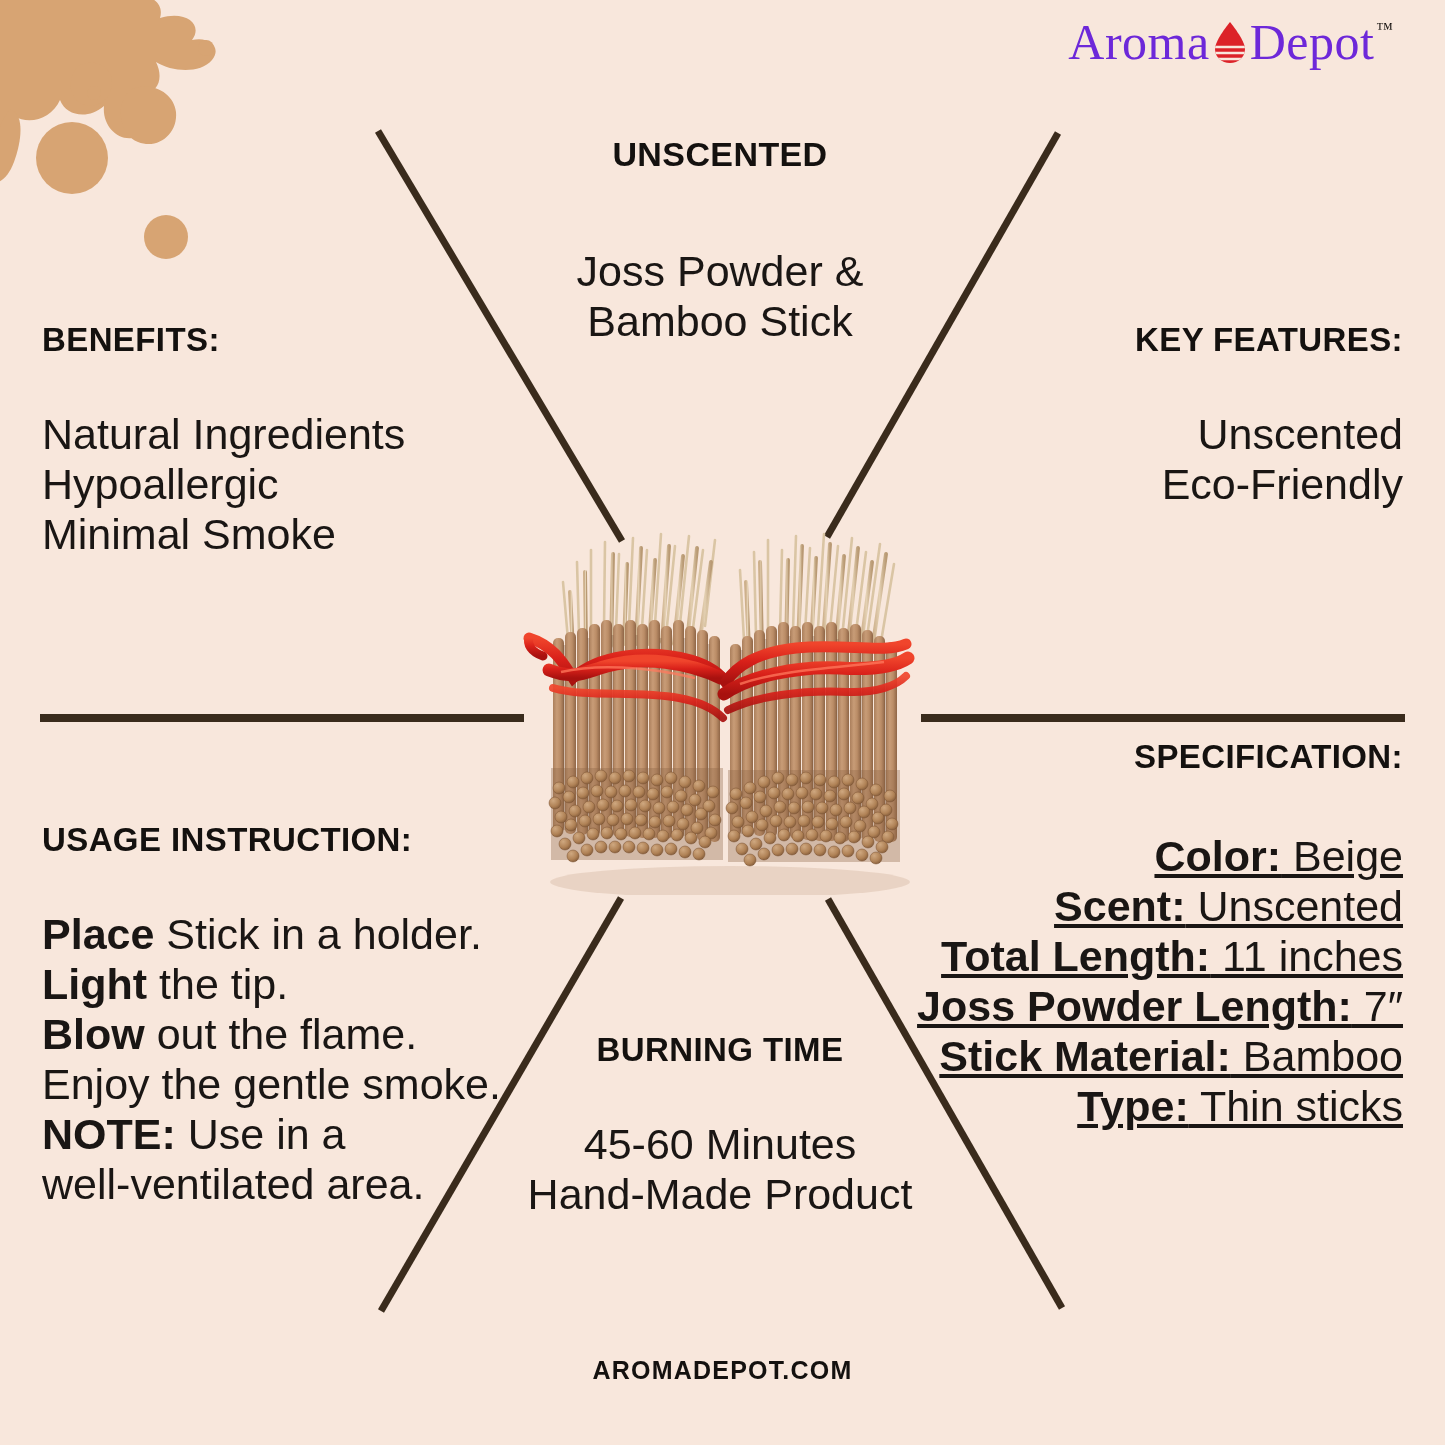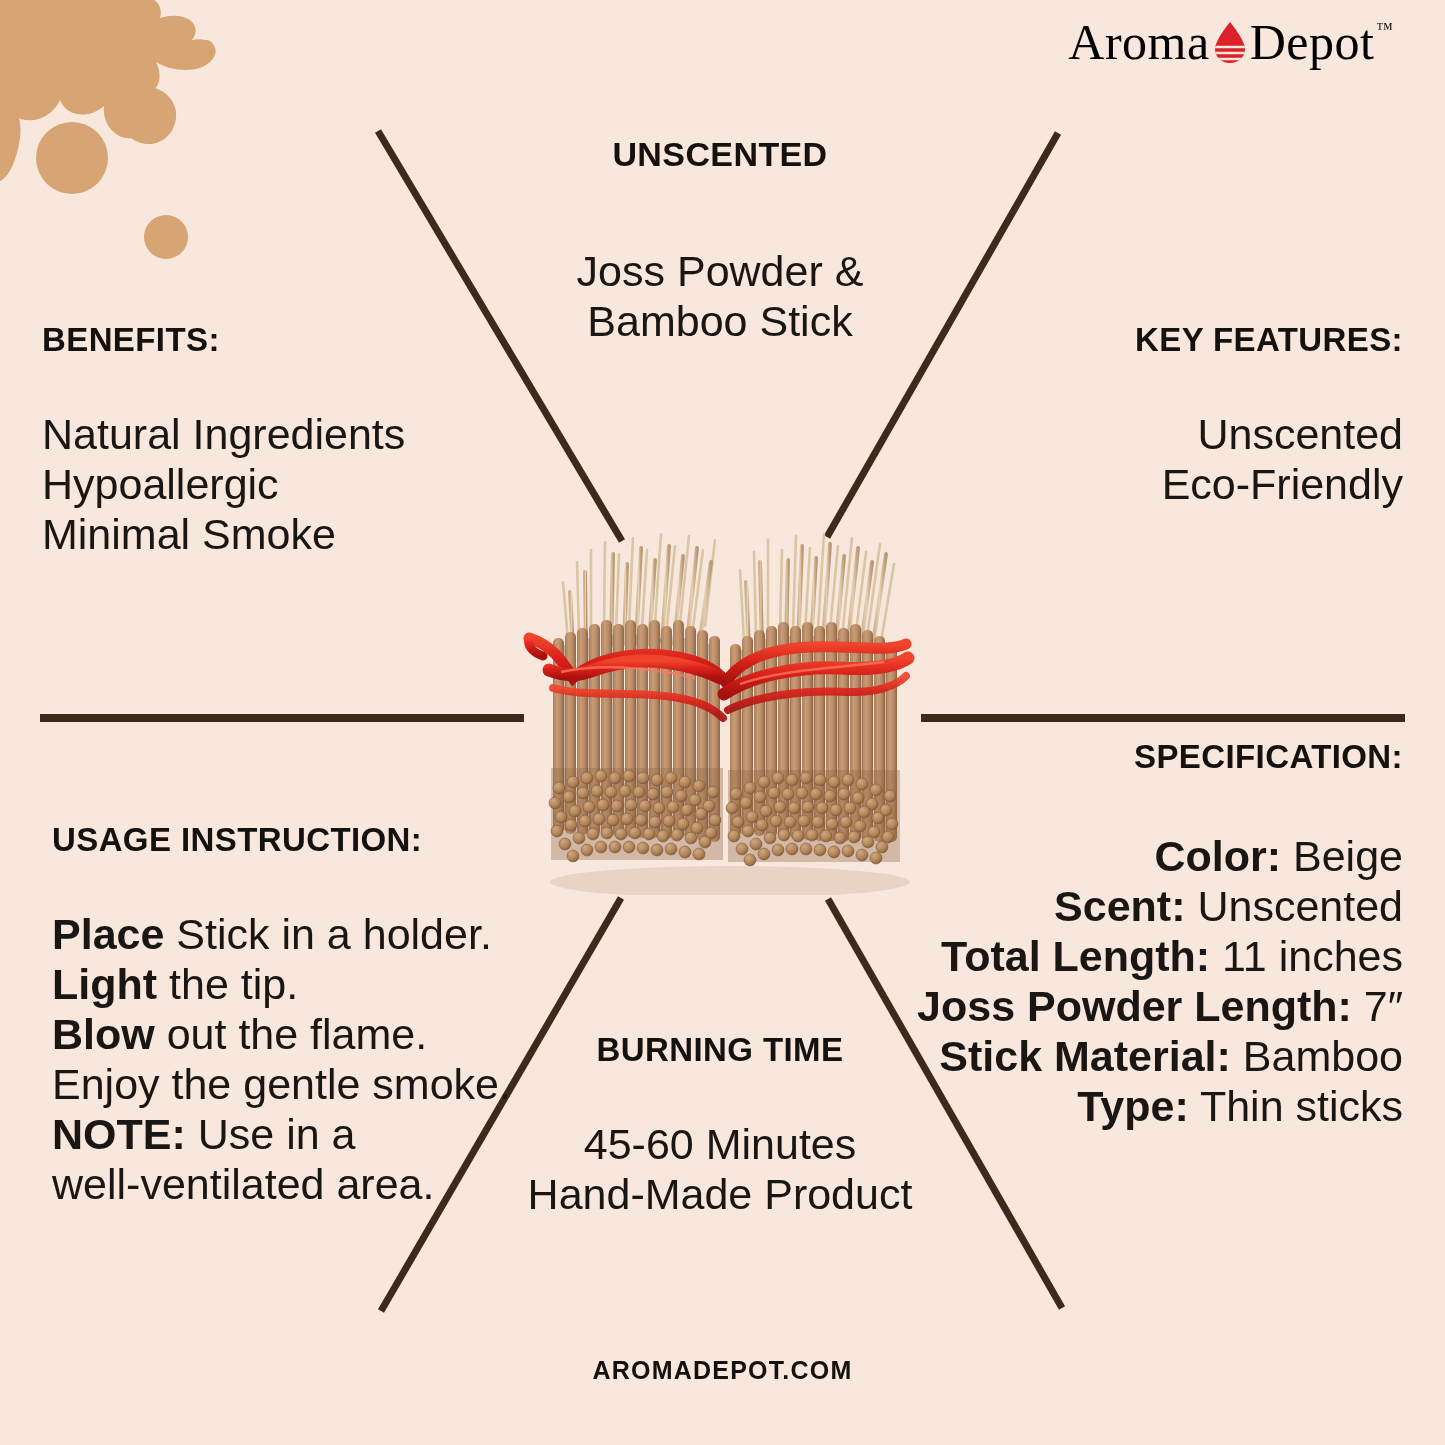--- a/index.html
+++ b/index.html
@@ -35,21 +35,21 @@
     top: 14px;
     display: flex;
     align-items: flex-start;
     height: 66px;
   }
   #logo .word {
     font-family: "Liberation Serif", serif;
     font-size: 50px;
     line-height: 56px;
     letter-spacing: 0.5px;
-    color: #000000;
+    color: #6d28d9;
     font-weight: 400;
   }
   #logo .drop-wrap {
     width: 40px;
     height: 56px;
     display: flex;
     align-items: center;
     justify-content: center;
   }
   #logo .tm {
@@ -94,37 +94,37 @@
 
   
   #benefits { left: 42px; top: 318px; width: 430px; text-align: left; }
   #benefits .heading { margin-bottom: 48px; }
 
   
   #key-features { right: 42px; top: 318px; width: 440px; text-align: right; }
   #key-features .heading { margin-bottom: 48px; }
 
   
-  #usage { left: 52px; top: 818px; width: 500px; text-align: left; }
+  #usage { left: 42px; top: 818px; width: 500px; text-align: left; }
   #usage .heading { font-size: 33px; margin-bottom: 48px; }
   #usage .body-line { line-height: 50px; }
 
   
   #burning {
     left: 455px;
     top: 1028px;
     width: 530px;
     text-align: center;
   }
   #burning .heading { margin-bottom: 48px; }
 
   
   #prodspec { right: 42px; top: 778px; width: 500px; text-align: right; }
   #prodspec .heading { line-height: 44px; margin-bottom: 52px; }
-  #prodspec .body-line { line-height: 50px; }
+  #prodspec .body-line { line-height: 50px; text-decoration: underline; }
 
   
   #footer {
     position: absolute;
     left: 0;
     top: 1356px;
     width: 1445px;
     text-align: center;
     font-weight: 700;
     font-size: 25px;

